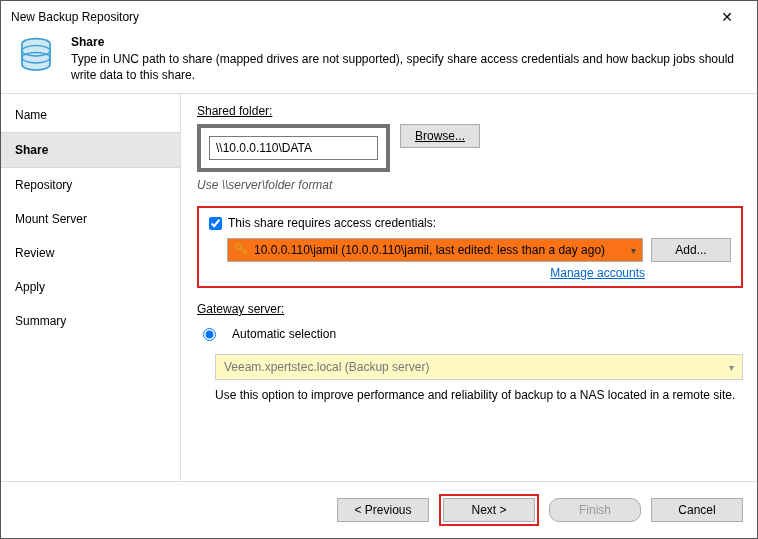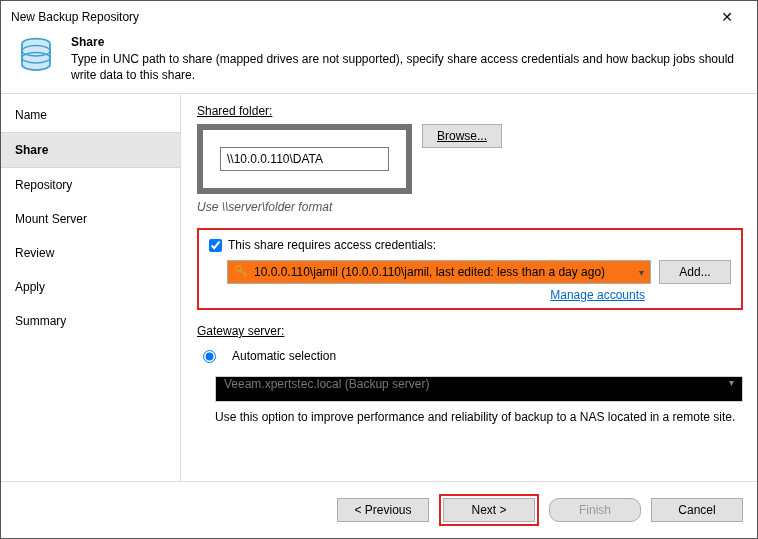--- a/index.html
+++ b/index.html
@@ -10,37 +10,37 @@
 .header { display: flex; align-items: flex-start; padding: 6px 14px 10px 14px; gap: 14px; }
 .header-icon svg { width: 42px; height: 42px; }
 .header-text h1 { font-size: 12px; font-weight: 600; margin-bottom: 2px; }
 .header-text p { font-size: 12px; color: #000; line-height: 1.35; }
 .body { flex: 1; display: flex; border-top: 1px solid #ddd; border-bottom: 1px solid #ddd; min-height: 0; }
 .sidebar { width: 180px; border-right: 1px solid #ddd; padding-top: 4px; }
 .sidebar-item { padding: 10px 14px; font-size: 12px; cursor: default; }
 .sidebar-item.active { background: #e6e6e6; font-weight: 600; border-top: 1px solid #d8d8d8; border-bottom: 1px solid #d8d8d8; }
 .content { flex: 1; padding: 10px 14px 10px 16px; display: flex; flex-direction: column; gap: 4px; }
 .field-label { font-size: 12px; margin-bottom: 2px; text-decoration: underline; }
-.highlight-red { border: 6px solid #737373; padding: 17px; }
+.highlight-red { border: 4px solid #737373; padding: 8px; }
 .text-input { flex: 1; height: 24px; border: 1px solid #7a7a7a; padding: 0 6px; font-size: 12px; background: #fff; }
 .btn { height: 24px; border: 1px solid #adadad; background: #e1e1e1; padding: 0 14px; font-size: 12px; cursor: default; }
 .btn:disabled { color: #9a9a9a; border-radius: 10px; }
 .hint { font-style: italic; color: #555; margin-top: 2px; margin-bottom: 10px; }
 .cred-box { border: 2px solid #d22; padding: 8px 10px 6px 10px; margin-bottom: 10px; }
 .checkbox-wrap { display: flex; align-items: center; gap: 6px; margin-bottom: 8px; }
 .checkbox-wrap input { width: 13px; height: 13px; }
 .cred-select-row { display: flex; align-items: center; gap: 8px; padding-left: 18px; }
 .cred-select { flex: 1; height: 24px; border: 1px solid #adadad; background: #f97316; display: flex; align-items: center; padding: 0 6px; gap: 6px; position: relative; }
 .cred-select .chev { position: absolute; right: 6px; font-size: 10px; color: #444; }
 .key-icon svg { width: 14px; height: 14px; }
 .manage-link { color: #0066cc; text-decoration: underline; text-align: right; padding-right: 86px; margin-top: 4px; cursor: default; }
 .radio-group { margin-top: 2px; }
 .radio-row { display: flex; align-items: center; gap: 16px; padding: 3px 0 3px 6px; }
 .radio-row input { width: 13px; height: 13px; }
-.server-select { margin: 6px 0 4px 18px; height: 26px; border: 1px solid #d0d0d0; background: #000000; color: #777; display: flex; padding: 0 8px; position: relative; }
+.server-select { margin: 6px 0 4px 18px; height: 26px; border: 1px solid #d0d0d0; background: #fef9c3; color: #777; display: flex; align-items: center; padding: 0 8px; position: relative; }
 .server-select .chev { position: absolute; right: 8px; font-size: 10px; color: #888; }
 .gateway-hint { font-size: 12px; color: #000; margin-left: 18px; }
 .footer { display: flex; justify-content: flex-end; gap: 10px; padding: 12px 14px; align-items: center; }
 .footer .btn { width: 92px; text-align: center; }
 .footer .next-wrap { border: 2px solid #d22; padding: 2px; }
 .folder-row { display: flex; gap: 10px; }
 .folder-row .highlight-red { flex: 0 0 auto; }
 .folder-input-wrap { flex: 1; }
 </style>
 </head>
@@ -96,21 +96,21 @@
         <div class="cred-select">
           <span class="key-icon">
             <svg viewBox="0 0 16 16">
                 <circle cx="5" cy="5" r="3.2" fill="none" stroke="#d4a020" stroke-width="1.6"></circle>
                 <path d="M7.3 7.3 L14 14 M11 11 L13 9 M12.5 12.5 L14.5 10.5" stroke="#d4a020" stroke-width="1.6" fill="none"></path>
               </svg>
           </span>
           <span>10.0.0.110\jamil (10.0.0.110\jamil, last edited: less than a day ago)</span>
           <span class="chev">▾</span>
         </div>
-        <button class="btn" style="width:72px;">Add...</button>
+        <button class="btn" style="width:80px;">Add...</button>
       </div>
       <div class="manage-link">Manage accounts</div>
     </div>
 
     <div class="field-label">Gateway server:</div>
     <div class="radio-group">
       <label class="radio-row">
         <input type="radio" name="gw" checked="" style="">
         <span>Automatic selection</span>
       </label>

